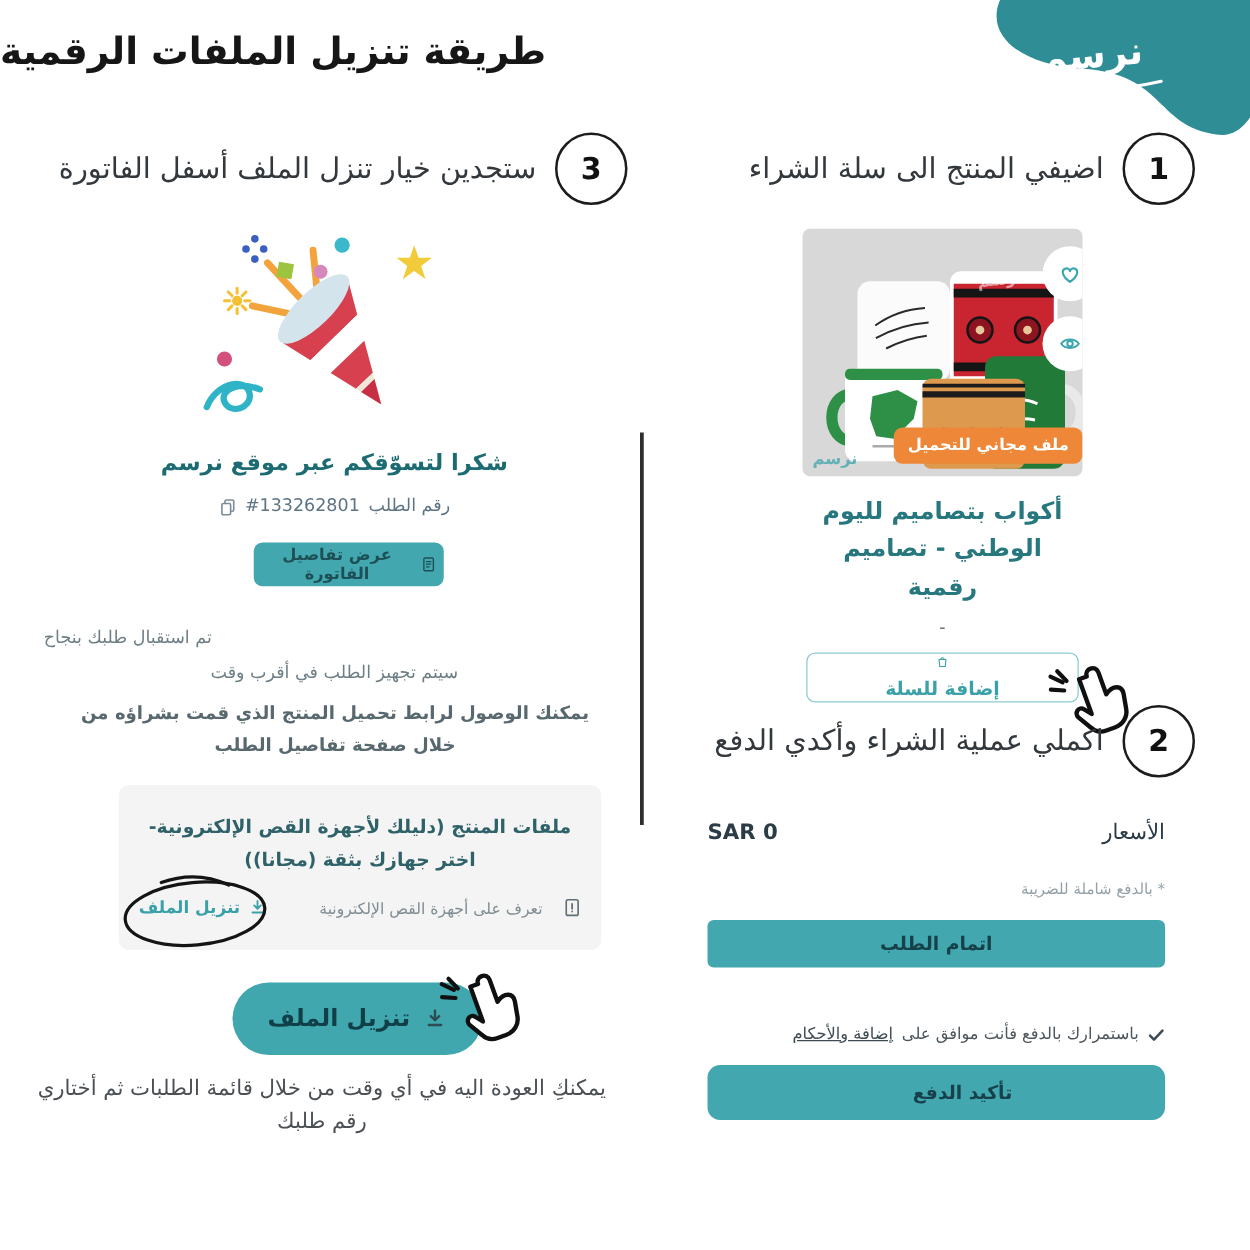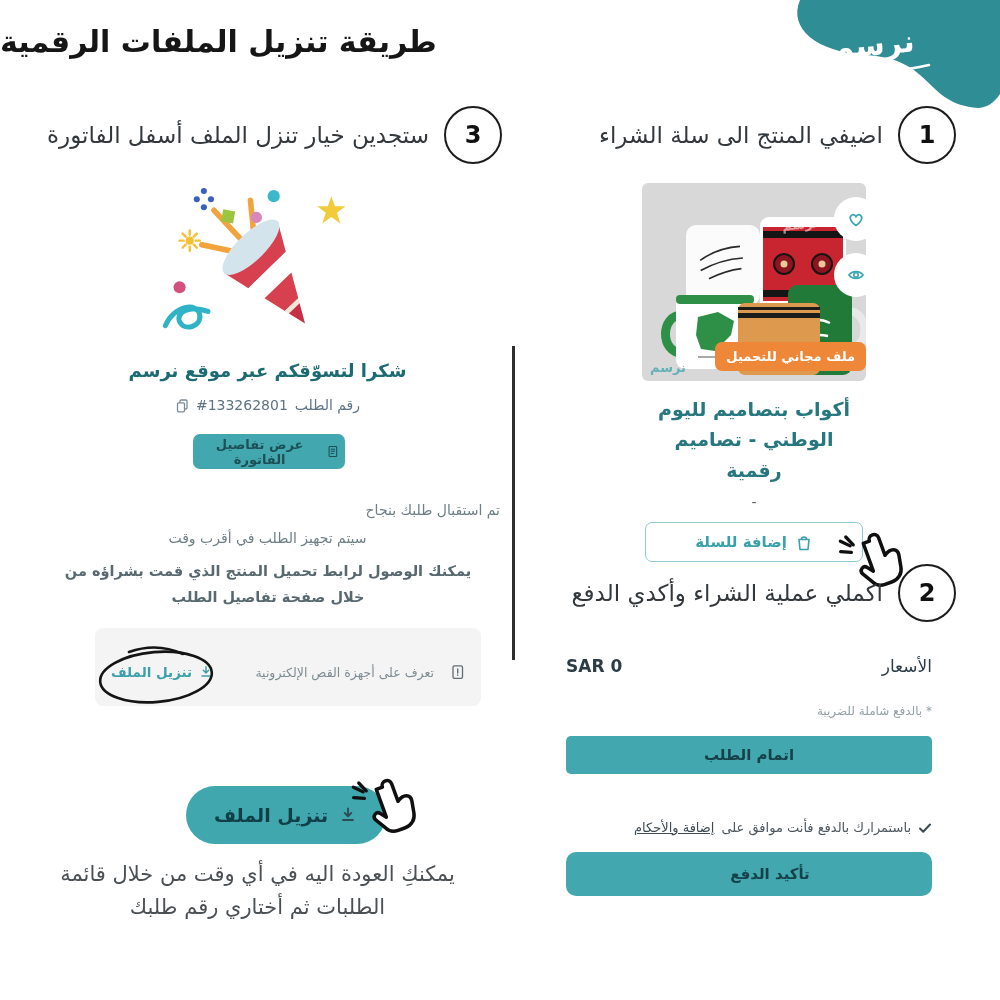--- a/index.html
+++ b/index.html
@@ -33,21 +33,21 @@
   .ic-heart{top:14px;} .ic-eye{top:70px;}
   .faint-mark{position:absolute;top:34px;right:48px;color:rgba(255,255,255,.55);font-size:13px;font-weight:bold;transform:rotate(-6deg);}
   .free-badge{position:absolute;bottom:10px;right:0;background:#ee8838;color:#fff;font-size:13px;font-weight:bold;
               padding:7px 11px;border-radius:7px;}
   .img-watermark{position:absolute;bottom:6px;left:8px;color:#57adb3;font-size:13px;font-weight:bold;opacity:.9;}
   .product-title{margin:13px 4px 0;text-align:center;font-size:19px;font-weight:bold;color:#26777e;line-height:1.6;}
   .price-dash{text-align:center;color:#666;margin-top:9px;font-size:14px;}
   .add-cart-wrap{position:relative;margin:12px 3px 0;}
   .add-cart{width:100%;height:40px;background:#fff;border:1.5px solid #8ccbcf;border-radius:7px;
             display:flex;align-items:center;justify-content:center;gap:8px;color:#3aa1a8;
-            font-size:15px;font-weight:bold;font-family:inherit;cursor:pointer;}
+            font-size:15px;font-weight:bold;font-family:inherit;cursor:pointer;flex-direction:column;}
   .cursor{width:70px;height:70px;transform:rotate(-20deg);}
   .cursor-cart{position:absolute;right:-46px;top:0px;}
 
   
   .divider{left:512px;top:346px;width:2.5px;height:314px;background:#2e2e2e;}
 
   
   .totals-row{left:566px;top:656px;width:366px;display:flex;justify-content:space-between;align-items:center;
               font-size:17px;color:#2c3c47;}
   .total-value{font-weight:bold;}
@@ -58,35 +58,35 @@
   .terms-row{left:566px;top:820px;width:366px;display:flex;justify-content:flex-start;align-items:center;gap:7px;
              font-size:13px;color:#4c565d;}
   .terms-link{color:#3e4b52;text-decoration:underline;cursor:pointer;}
   .btn-confirm{left:566px;top:852px;width:366px;height:44px;border-radius:10px;font-size:15px;padding-left:48px;}
 
   
   .popper{left:150px;top:184px;width:215px;height:172px;}
   .thanks{left:35px;top:360px;width:465px;text-align:center;font-size:18px;font-weight:bold;color:#1d6b72;}
   .order-row{left:35px;top:397px;width:465px;display:flex;justify-content:center;align-items:center;gap:7px;
              font-size:14px;color:#5e7383;}
-  .btn-invoice{left:193px;top:434px;width:152px;height:35px;border-radius:7px;font-size:13px;gap:7px;color:#1d5056;}
-  .status1{left:35px;top:502px;width:465px;text-align:right;font-size:14px;color:#6d7e85;}
+  .btn-invoice{left:203px;top:434px;width:152px;height:35px;border-radius:7px;font-size:13px;gap:7px;color:#1d5056;}
+  .status1{left:35px;top:502px;width:465px;text-align:left;font-size:14px;color:#6d7e85;}
   .status2{left:35px;top:530px;width:465px;text-align:center;font-size:14px;color:#6d7e85;}
   .status3{left:58px;top:558px;width:420px;text-align:center;font-size:14.5px;font-weight:bold;color:#57686f;line-height:1.8;}
   .files-box{left:95px;top:628px;width:386px;box-sizing:border-box;background:#f4f4f4;border-radius:8px;padding:20px 16px 26px;}
   .files-title{text-align:center;font-size:15px;font-weight:bold;color:#2f6168;line-height:1.8;}
   .files-row{margin-top:16px;display:flex;justify-content:space-between;align-items:center;}
   .files-info{display:flex;align-items:center;gap:16px;color:#7e8c93;font-size:12.5px;}
   .dl-link-wrap{position:relative;}
   .dl-link{display:flex;align-items:center;gap:6px;color:#3aa1a8;font-size:13.5px;font-weight:bold;cursor:pointer;}
   .annotation{position:absolute;left:-18px;top:-23px;width:126px;height:66px;pointer-events:none;}
   .big-btn-wrap{left:186px;top:786px;width:200px;height:58px;}
   .btn-download{width:100%;height:100%;border-radius:29px;background:#3fa7ad;font-size:19px;gap:10px;color:#113f47;}
   .cursor-download{position:absolute;right:-36px;top:-18px;}
-  .footer-note{left:30px;top:858px;width:455px;text-align:center;font-size:21px;color:#4b5055;line-height:1.55;}
+  .footer-note{left:30px;top:858px;width:455px;text-align:center;font-size:17px;color:#4b5055;line-height:1.55;}
 </style>
 </head>
 <body>
 
 <div class="canvas">
 
   <svg class="abs blob-svg" viewBox="0 0 262 152">
     <path d="M62 0 C50 28 78 52 128 55 C196 59 186 104 240 108 C248 108 256 103 262 94 L262 0 Z" fill="#2f8e95"></path>
   </svg>
   <div class="abs brand">
@@ -275,20 +275,21 @@
       <rect x="2.5" y="1.5" width="9" height="12" rx="1" fill="none" stroke="#1d5056" stroke-width="1.3"></rect>
       <path d="M4.5 4.8 h5 M4.5 7.3 h5 M4.5 9.8 h3.5" stroke="#1d5056" stroke-width="1.2"></path>
     </svg>
     <span>عرض تفاصيل الفاتورة</span>
   </button>
   <div class="abs status1">تم استقبال طلبك بنجاح</div>
   <div class="abs status2">سيتم تجهيز الطلب في أقرب وقت</div>
   <div class="abs status3">يمكنك الوصول لرابط تحميل المنتج الذي قمت بشراؤه من خلال صفحة تفاصيل الطلب</div>
 
   <div class="abs files-box">
+    <div class="files-title">ملفات المنتج (دليلك لأجهزة القص الإلكترونية- اختر جهازك بثقة (مجانا))</div>
     <div class="files-row">
       <div class="files-info">
         <svg width="15" height="16" viewBox="0 0 15 16">
           <rect x="3" y="1.8" width="9.5" height="12.5" rx="1.4" fill="none" stroke="#5f6d75" stroke-width="1.3"></rect>
           <path d="M7.7 5 v4 M7.7 11 v.2" stroke="#5f6d75" stroke-width="1.4" stroke-linecap="round"></path>
         </svg>
         <span>تعرف على أجهزة القص الإلكترونية</span>
       </div>
       <div class="dl-link-wrap">
         <a class="dl-link">

